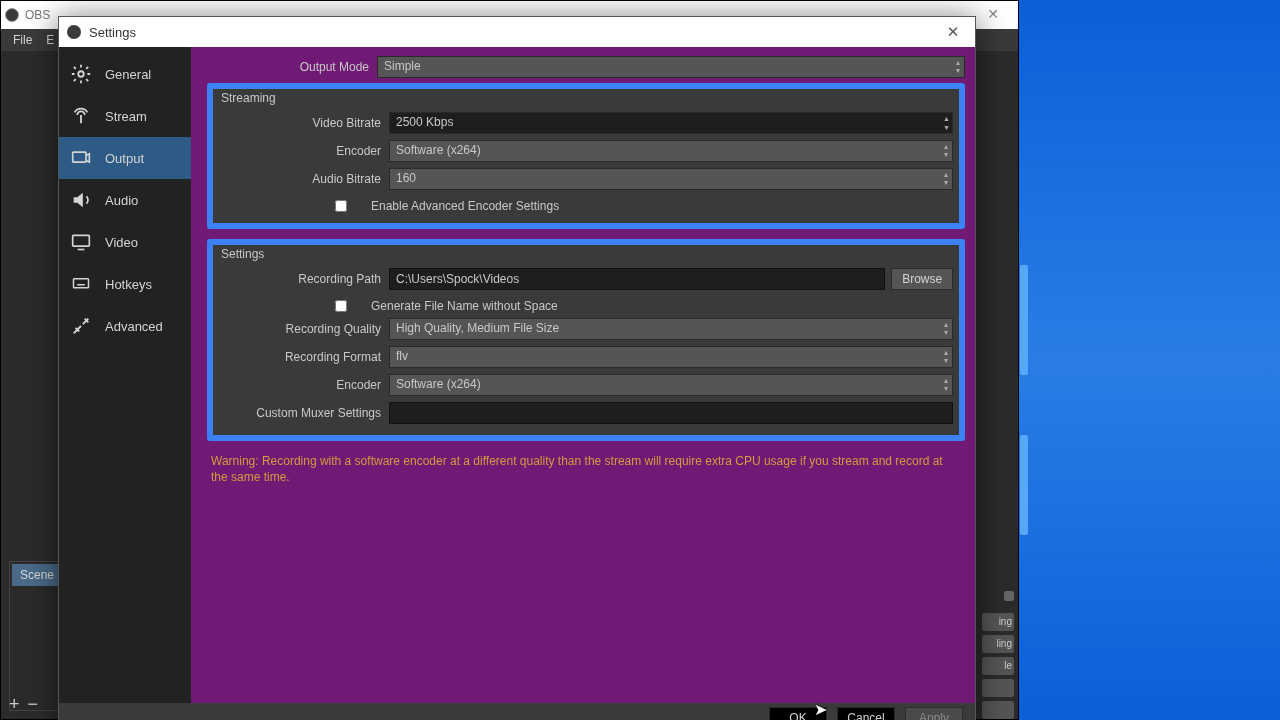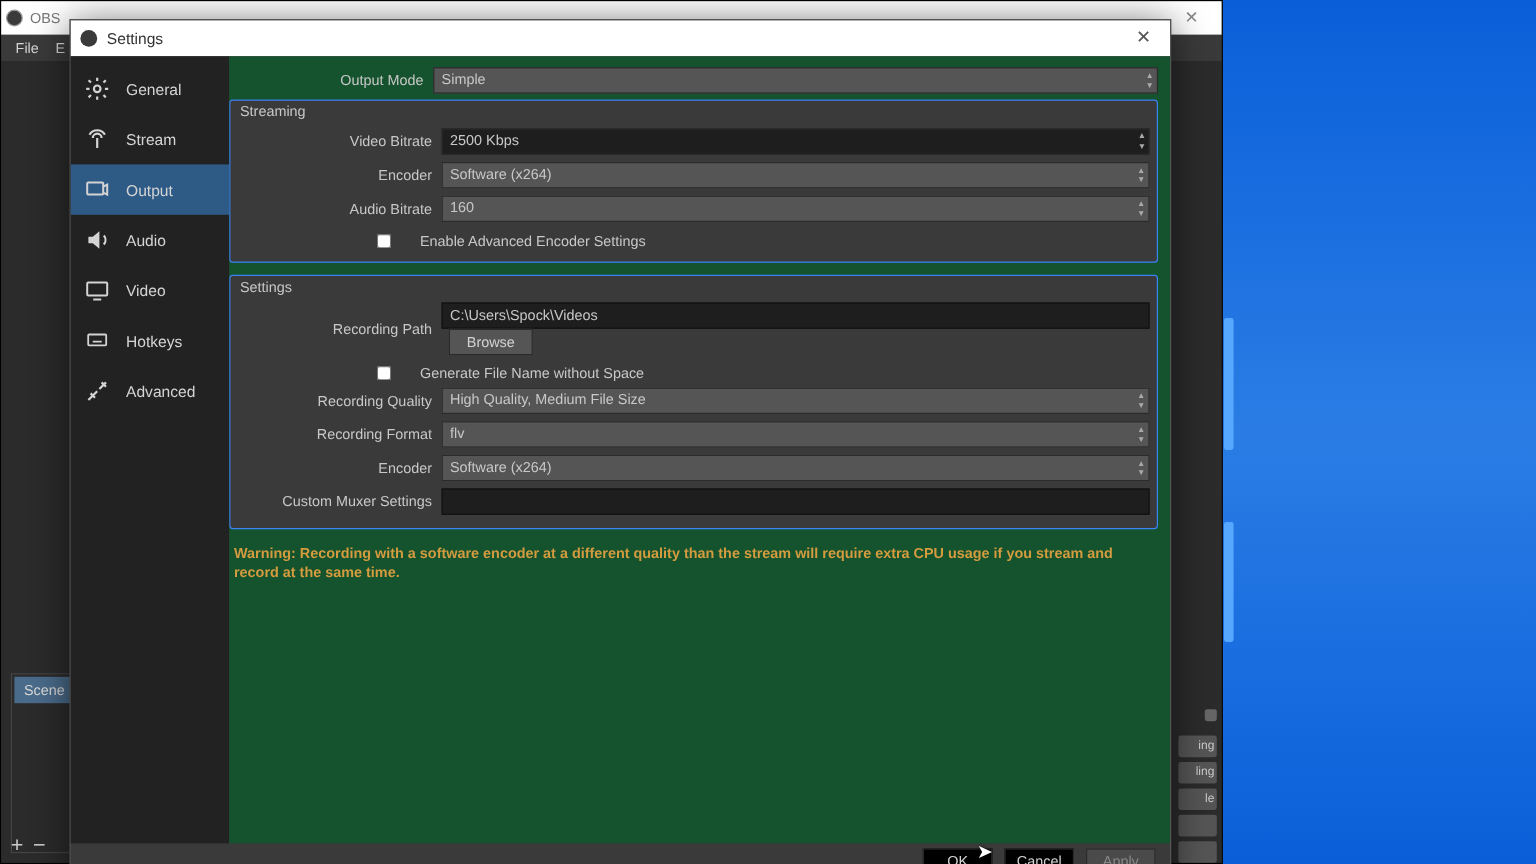--- a/index.html
+++ b/index.html
@@ -25,35 +25,35 @@
 .settings-title .obs-logo { width:14px; height:14px; border-radius:50%; background:#3a3a3a; margin-right:8px;}
 .settings-close { position:absolute; right:0; top:0; width:44px; height:30px; text-align:center; line-height:30px; color:#555; font-size:15px; cursor:pointer;}
 .settings-body { position:absolute; top:30px; left:0; right:0; bottom:30px; display:flex; background:#3a3a3a;}
 
 .sidebar { width:132px; background:#222; padding-top:6px;}
 .side-item { display:flex; align-items:center; height:42px; color:#d4d4d4; font-size:13px; padding-left:8px; cursor:pointer; gap:10px;text-align:center;}
 .side-item.active { background:#2e5a86; }
 .side-icon { width:28px; height:22px; display:flex; align-items:center; justify-content:center;}
 .side-icon svg { stroke:#d4d4d4; fill:none; stroke-width:2;}
 
-.content { flex:1; background:#14532d; padding:8px 10px 0 0; overflow:hidden; color:#c8c8c8; font-size:12px;}
+.content { flex:1; background:#701a75; padding:8px 10px 0 16px; overflow:hidden; color:#c8c8c8; font-size:12px;}
 .row { display:flex; align-items:center; margin-bottom:4px; min-height:24px;}
 .label { width:170px; text-align:right; padding-right:8px; color:#c8c8c8;}
 .field { flex:1; position:relative; }
 .select, .input { width:100%; height:22px; background:#1e1e1e; border:1px solid #111; color:#c8c8c8; font-size:12px; padding:2px 6px;}
 .select { background:#555; border:1px solid #2a2a2a; position:relative;}
 .select.dark { background:#1e1e1e; }
 .select-arrows { position:absolute; right:4px; top:2px; font-size:8px; color:#aaa; line-height:8px; text-align:center;}
 .spinner-arrows { position:absolute; right:2px; top:1px; display:flex; flex-direction:column; font-size:7px; color:#aaa; line-height:9px;}
-.group-frame { border:1px solid #3b82f6; border-radius:3px; margin-bottom:10px; padding:0 6px 6px 6px; background:#3a3a3a;}
+.group-frame { border:6px solid #3b82f6; border-radius:3px; margin-bottom:10px; padding:0 6px 6px 6px; background:#3a3a3a;}
 .group-title { font-size:12px; color:#c8c8c8; padding:2px 0 6px 2px;}
 .checkbox-row { margin-left:116px; display:flex; align-items:center; gap:24px; height:22px;}
 .checkbox-row input { width:12px; height:12px;}
 .browse-btn { width:70px; height:22px; margin-left:6px; background:#555; border:1px solid #2a2a2a; color:#d4d4d4; font-size:12px; cursor:pointer;}
-.warning { color:#d49b3f; font-weight:bold; font-size:12px; line-height:16px; padding:2px 4px;}
+.warning { color:#d49b3f; font-weight:normal; font-size:12px; line-height:16px; padding:2px 4px;}
 
 .footer { position:absolute; left:0; right:0; bottom:0; height:30px; background:#3a3a3a; display:flex; justify-content:flex-end; align-items:center; padding-right:12px; gap:10px;}
 .footer button { width:58px; height:22px; background:#000000; border:1px solid #2a2a2a; color:#d4d4d4; font-size:12px; cursor:pointer;}
 .footer button.disabled { color:#888; background:#4a4a4a;}
 
 .cursor { position:absolute; left:814px; top:700px; font-size:16px; color:#fff; text-shadow:0 0 2px #000; pointer-events:none; z-index:999;}
 </style>
 </head>
 <body>
 
@@ -214,21 +214,21 @@
         <div class="checkbox-row">
           <input type="checkbox" style="">
           <span>Enable Advanced Encoder Settings</span>
         </div>
       </div>
 
       <div class="group-frame">
         <div class="group-title">Settings</div>
         <div class="row">
           <div class="label">Recording Path</div>
-          <div class="field" style="display:flex;flex-direction:column;">
+          <div class="field" style="display:flex;">
             <input class="input" value="C:\Users\Spock\Videos" style="">
             <button class="browse-btn">Browse</button>
           </div>
         </div>
         <div class="checkbox-row">
           <input type="checkbox" style="">
           <span>Generate File Name without Space</span>
         </div>
         <div class="row">
           <div class="label">Recording Quality</div>

